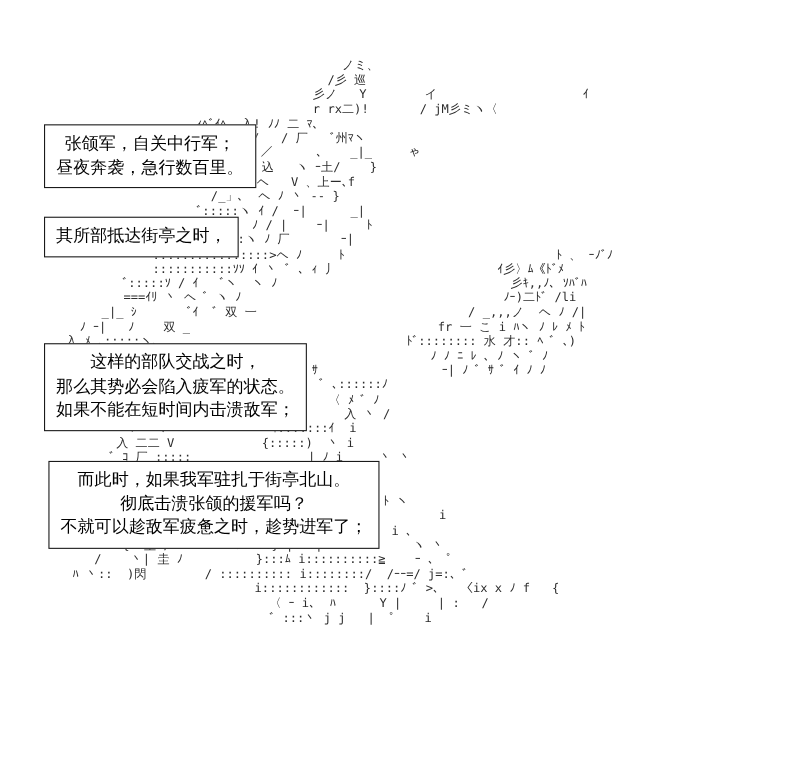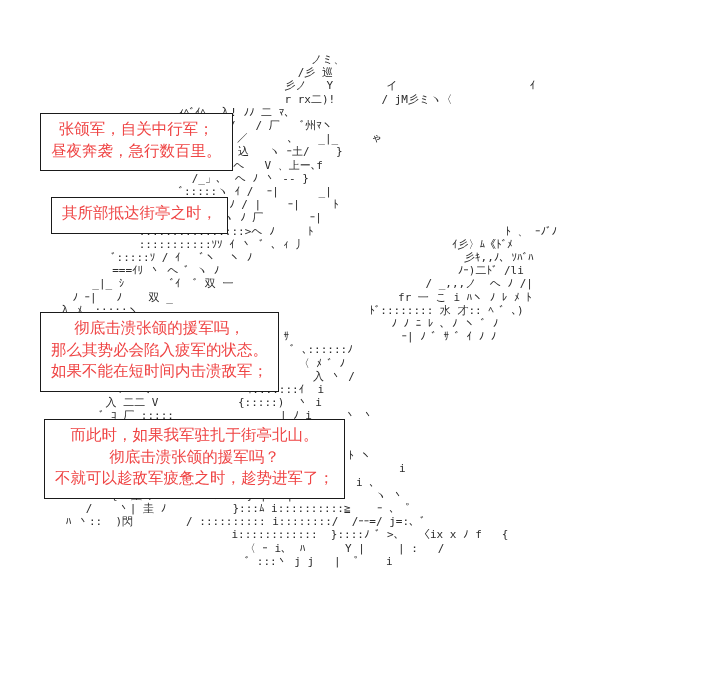--- a/index.html
+++ b/index.html
@@ -49,37 +49,37 @@
     width: 715px;
     height: 694px;
     z-index: 2;
   }
   .dialog-box {
     position: absolute;
     background: #ffffff;
     border: 1px solid #1a1a1a;
     box-sizing: border-box;
     padding: 6px 10px 7px 10px;
-    font-family: Liberation Mono, monospace;
+    font-family: Liberation Serif, serif;
     font-size: 15.5px;
     line-height: 21.5px;
-    color: #ef4444;
+    color: #000000;
     text-align: center;
     white-space: nowrap;
   }
   .dialog-box .line {
     display: block;
     white-space: nowrap;
   }
   .dialog-box .line.left  { text-align: center; }
   .dialog-box .line.center{ text-align: center; }
 
   
   #box-1 { left: 40px;  top: 113px; }
-  #box-2 { left: 40px;  top: 197px; margin-left: 11px; }
+  #box-2 { left: 40px;  top: 197px; }
   #box-3 { left: 40px;  top: 312px; }
   #box-4 { left: 44px;  top: 419px; }
   #box-5 { left: 40px;  top: 529px; }
 </style>
 </head>
 <body>
 
 <div id="aa-layer">
   <pre class="aa-block" id="aa-main">                                        ノミ、
                                       /彡 巡
@@ -127,21 +127,21 @@
   <div class="dialog-box" id="box-1">
     <span class="line center">张颌军，自关中行军；</span>
     <span class="line left">昼夜奔袭，急行数百里。</span>
   </div>
 
   <div class="dialog-box" id="box-2">
     <span class="line center">其所部抵达街亭之时，</span>
   </div>
 
   <div class="dialog-box" id="box-3">
-    <span class="line center">彻底击溃张颌的援军吗，</span>
+    <span class="line center">这样的部队交战之时，</span>
     <span class="line left">那么其势必会陷入疲军的状态。</span>
     <span class="line left">如果不能在短时间内击溃敌军；</span>
   </div>
 
   <div class="dialog-box" id="box-4">
     <span class="line center">而此时，如果我军驻扎于街亭北山。</span>
     <span class="line center">彻底击溃张颌的援军吗？</span>
     <span class="line left">不就可以趁敌军疲惫之时，趁势进军了；</span>
   </div>
 

